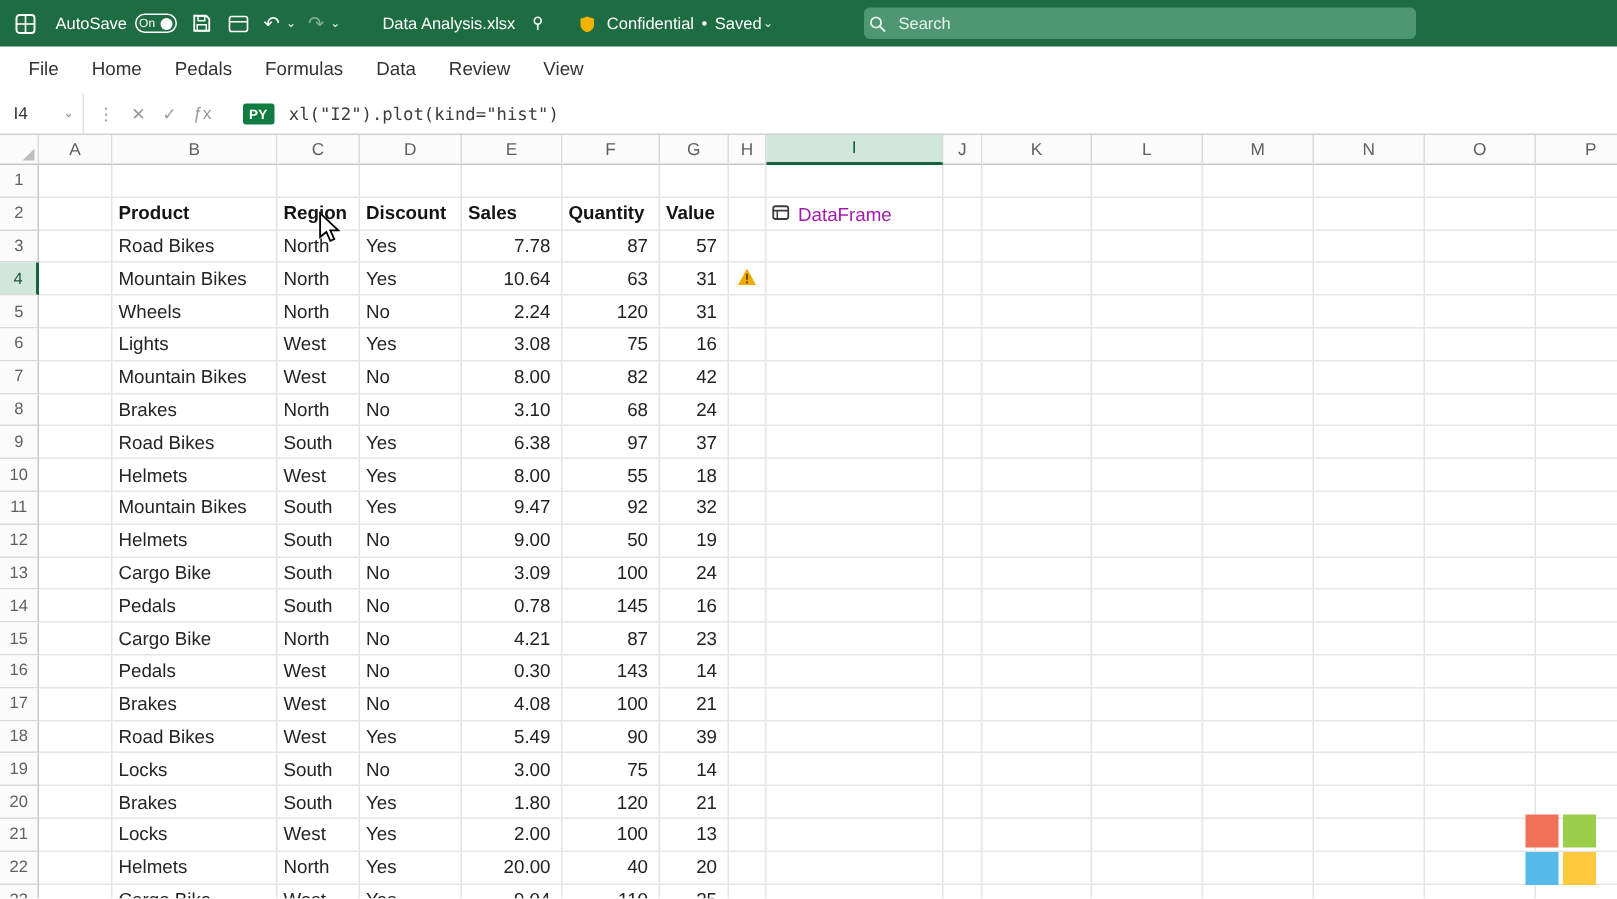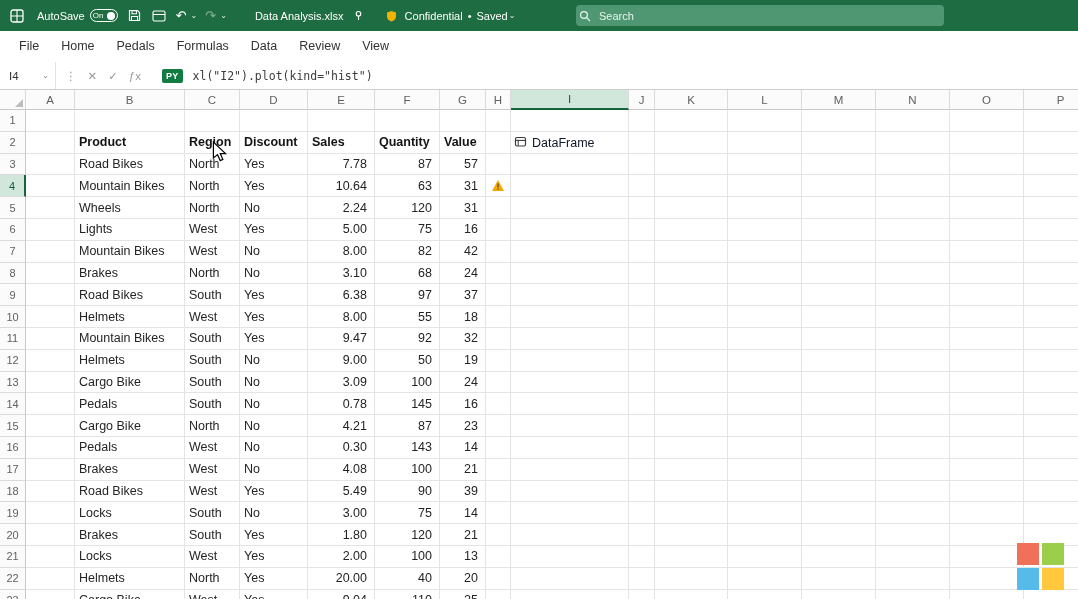--- a/index.html
+++ b/index.html
@@ -52,21 +52,21 @@
   .rowh{width:26px;flex:none;box-sizing:border-box;border-right:1px solid #C8C8C8;border-bottom:1px solid #DADADA;
     background:#FBFBFB;font-size:11px;color:#5f5f5f;display:flex;align-items:center;justify-content:center;}
   .rowh.sel{background:#D2E7DC;color:#185C37;border-right:2px solid #17633B;}
   .cell{flex:none;box-sizing:border-box;border-right:1px solid #E4E4E4;border-bottom:1px solid #E4E4E4;
     font-size:12.5px;color:#242424;display:flex;align-items:center;padding:0 4px;overflow:hidden;white-space:nowrap;}
   .cell.num{justify-content:flex-end;padding-right:7px;}
   .cell.hdr{font-weight:700;color:#141414;}
 
   
   .df-cell{position:absolute;left:514px;top:42px;height:21px;display:flex;align-items:center;gap:5px;
-    font-size:12.5px;color:#0f172a;z-index:3;}
+    font-size:12.5px;color:#a21caf;z-index:3;}
   .sel-box{position:absolute;left:510px;top:84px;width:120px;height:24px;border:2px solid #1B6C43;background:#fff;
     box-sizing:border-box;display:flex;align-items:center;gap:8px;padding-left:8px;z-index:5;}
   .sel-box .busy-label{font-size:12.5px;color:#222;}
   .handle{position:absolute;right:-4px;bottom:-4px;width:6px;height:6px;background:#1B6C43;border:1px solid #fff;}
   .spinner{width:12px;height:12px;border-radius:50%;border:2px solid #1B6C43;border-top-color:#A5D2BA;
     box-sizing:border-box;flex:none;}
   .warn{position:absolute;left:491px;top:88px;z-index:4;}
   .cursor{position:absolute;left:212px;top:141px;z-index:50;pointer-events:none;}
   .ms-logo{position:absolute;right:14px;bottom:9px;display:grid;grid-template-columns:22px 22px;
     grid-auto-rows:22px;gap:3px;z-index:40;}
@@ -282,21 +282,21 @@
         <div class="cell" style="width: 74px;"></div>
         <div class="cell" style="width: 74px;"></div>
         <div class="cell" style="width: 74px;"></div>
       </div>
       <div class="row">
         <div class="rowh">6</div>
         <div class="cell" style="width: 49px;"></div>
         <div class="cell" style="width: 110px;">Lights</div>
         <div class="cell" style="width: 55px;">West</div>
         <div class="cell" style="width: 68px;">Yes</div>
-        <div class="cell num" style="width: 67px;">5.00</div>
+        <div class="cell num" style="width: 67px;">3.08</div>
         <div class="cell num" style="width: 65px;">75</div>
         <div class="cell num" style="width: 46px;">16</div>
         <div class="cell" style="width: 25px;"></div>
         <div class="cell" style="width: 118px;"></div>
         <div class="cell" style="width: 26px;"></div>
         <div class="cell" style="width: 73px;"></div>
         <div class="cell" style="width: 74px;"></div>
         <div class="cell" style="width: 74px;"></div>
         <div class="cell" style="width: 74px;"></div>
         <div class="cell" style="width: 74px;"></div>

